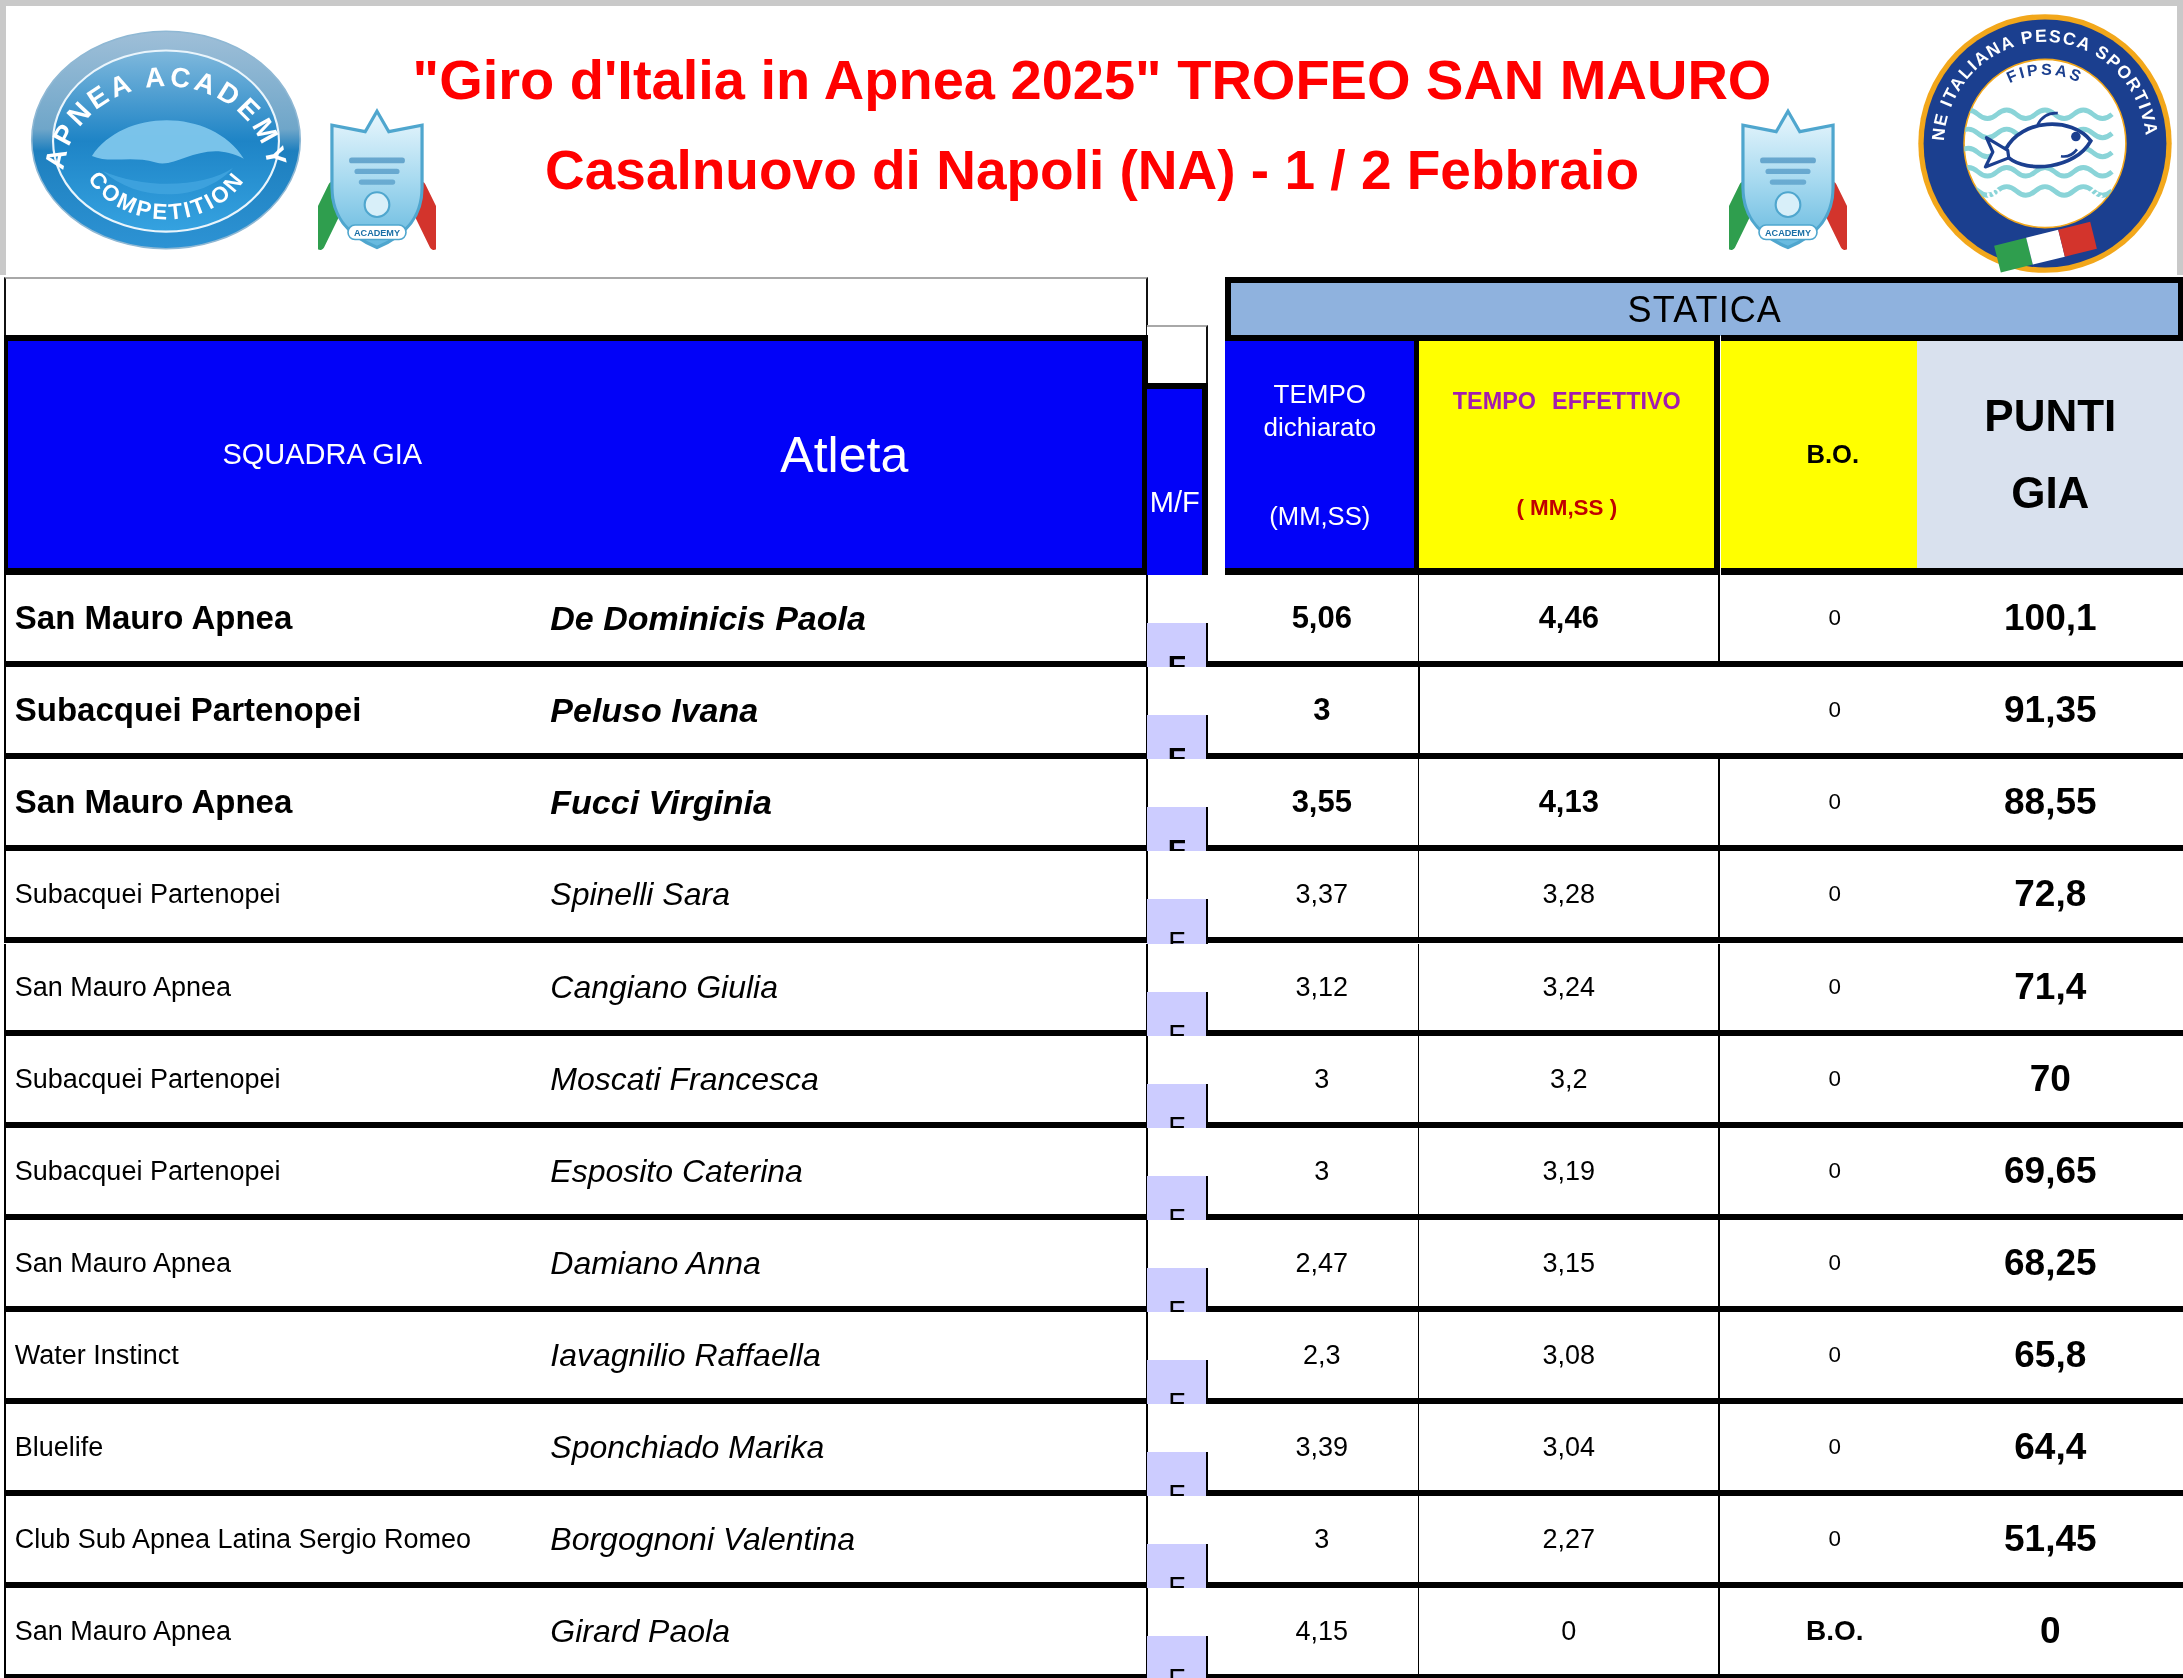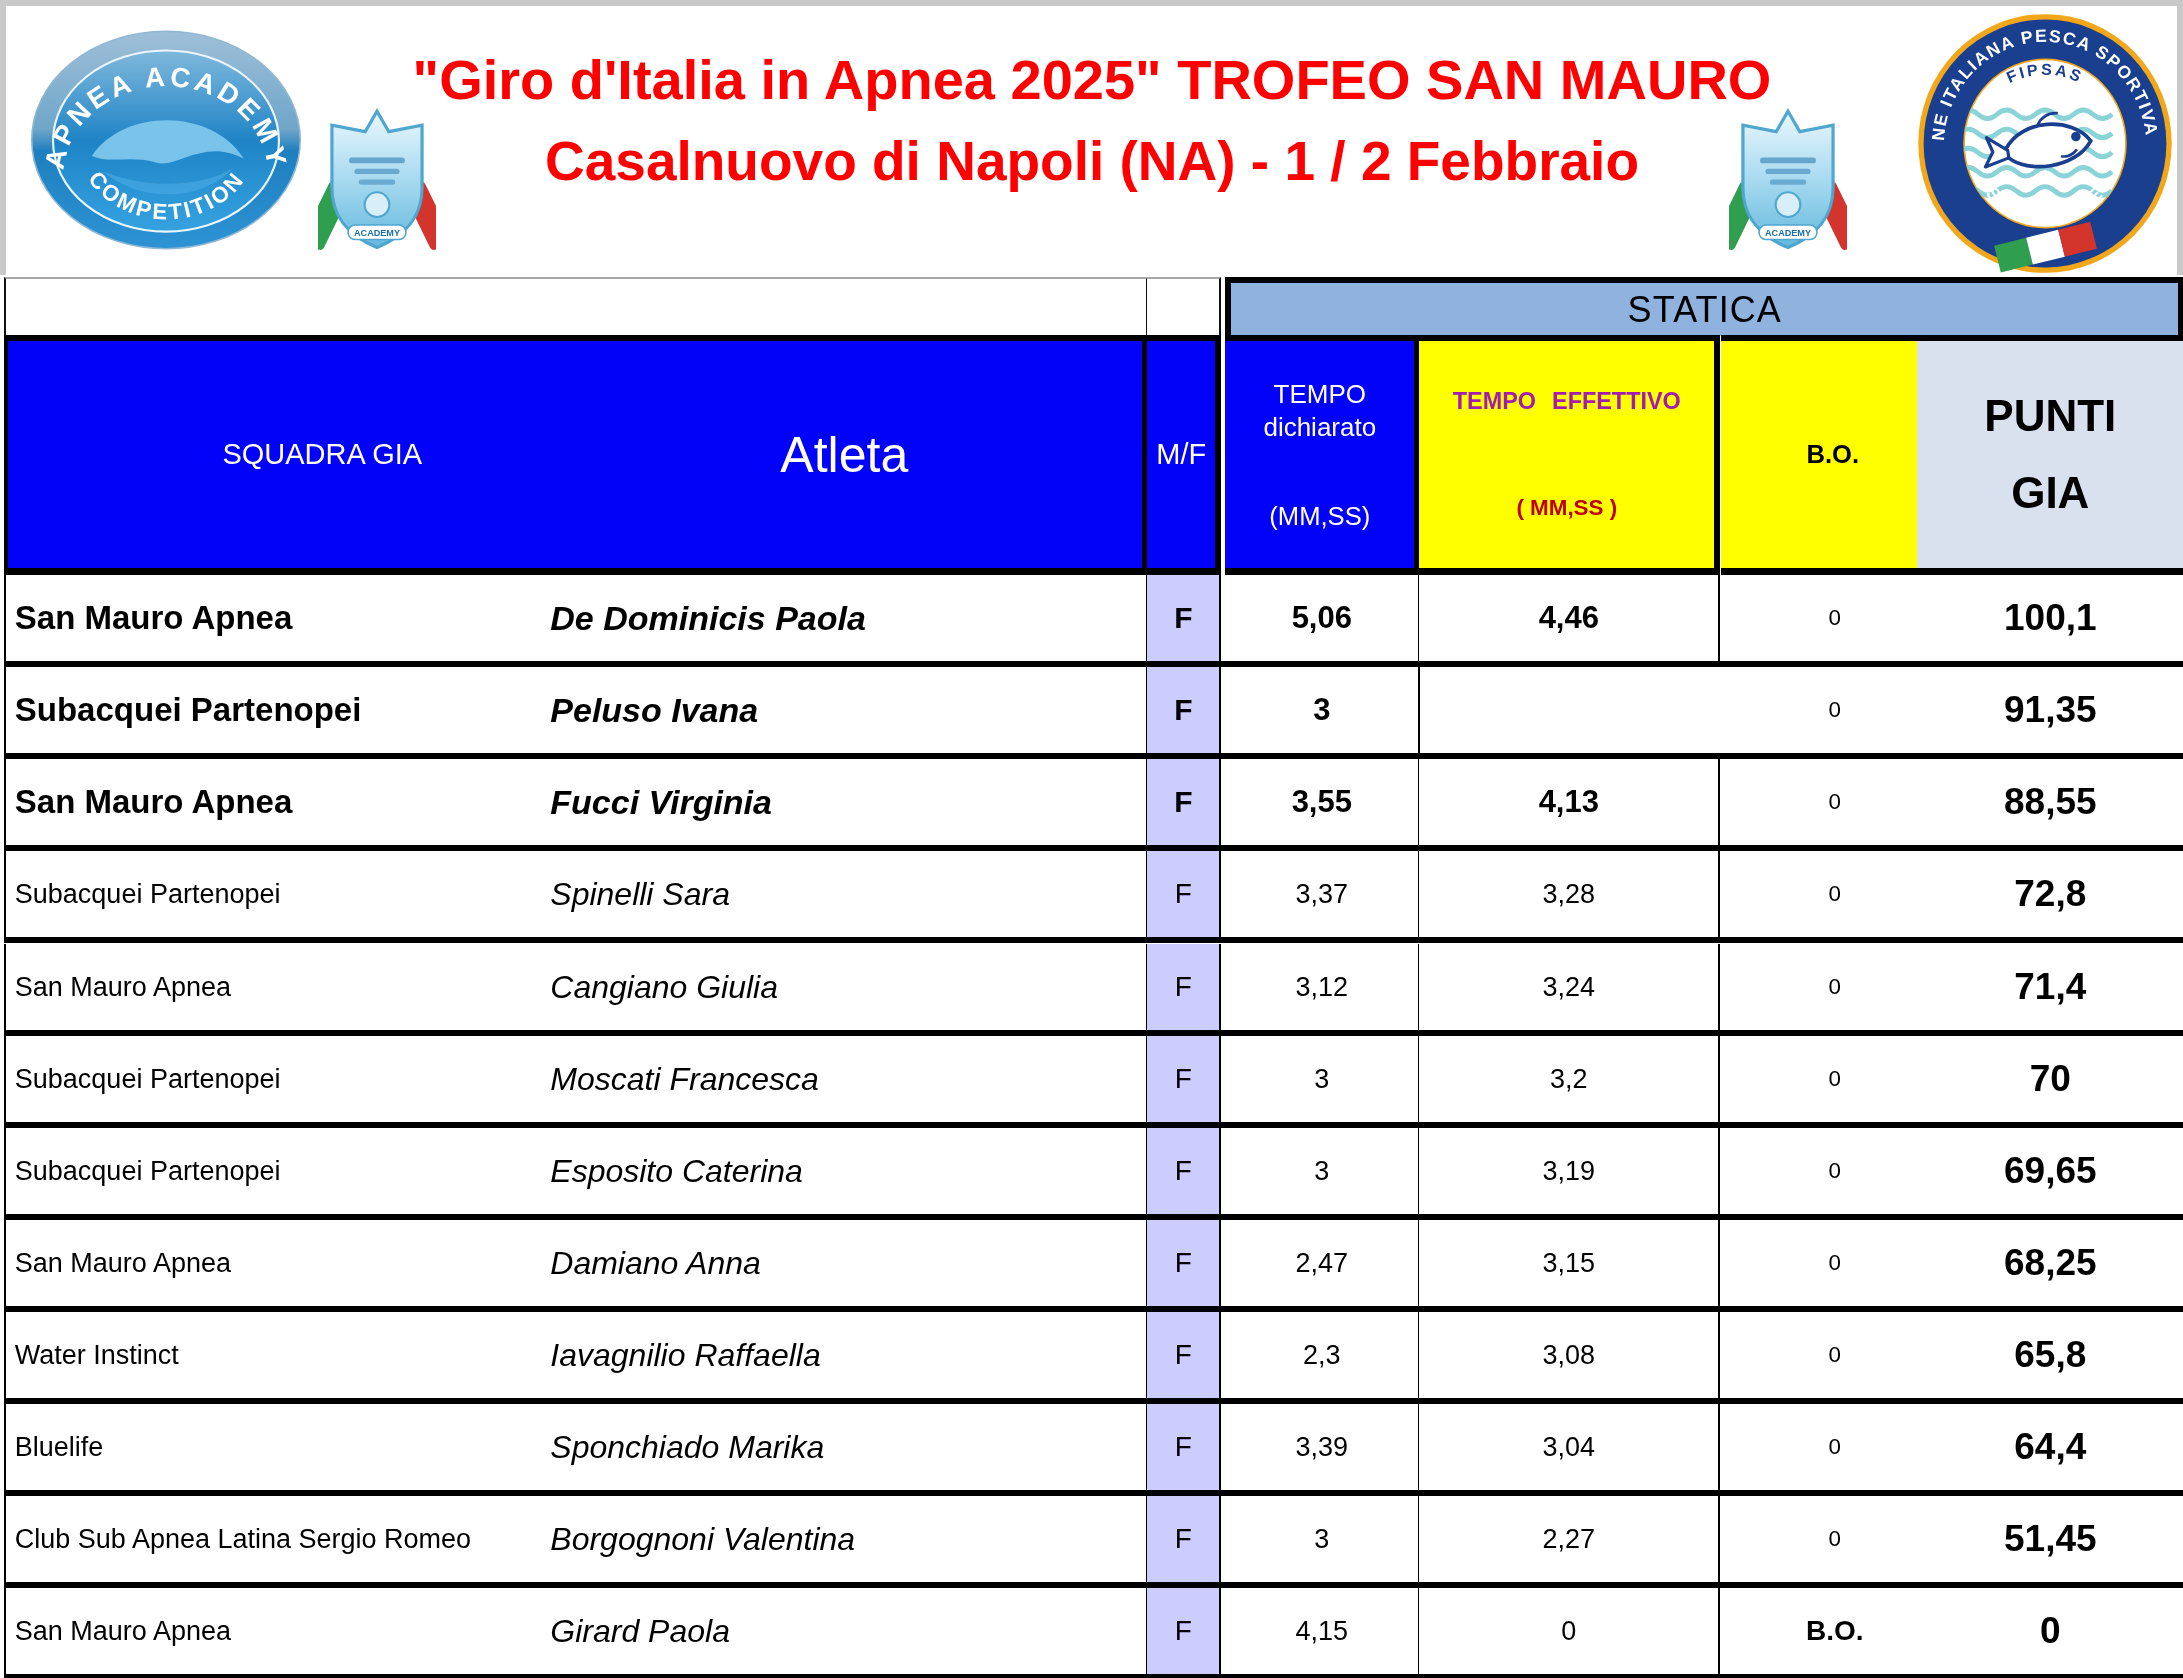--- a/index.html
+++ b/index.html
@@ -7,35 +7,35 @@
          font-family:"Liberation Sans", sans-serif;color:#000;}
   
   .edge-top{position:absolute;left:0;top:0;width:2183px;height:6.4px;background:#C9C9C9;}
   .edge-left{position:absolute;left:0;top:6.4px;width:6.4px;height:269px;background:#C9C9C9;}
   .edge-right{position:absolute;right:0;top:6.4px;width:6.4px;height:269px;background:#C9C9C9;}
 
   
   .title-block{position:absolute;left:256px;top:52px;width:1672px;text-align:center;
                color:#FF0000;font-weight:bold;line-height:1.0;}
   .title-l1{font-size:56px;white-space:nowrap;}
-  .title-l2{font-size:55px;margin-top:26px;white-space:nowrap;}
+  .title-l2{font-size:55px;margin-top:35px;white-space:nowrap;}
   .logo{position:absolute;}
   .logo-apnea{left:28px;top:28px;width:276px;height:224px;}
   .logo-shield-1{left:318px;top:108px;width:118px;height:145px;}
   .logo-shield-2{left:1729px;top:108px;width:118px;height:145px;}
   .logo-fipsas{left:1916px;top:11.7px;width:258px;height:263px;}
 
   
   .trow{position:absolute;left:4.3px;width:2179px;box-sizing:border-box;}
   .cell{position:absolute;top:0;height:100%;box-sizing:border-box;display:flex;
         align-items:center;justify-content:center;text-align:center;overflow:hidden;}
   
   .c-a{left:0;width:638px;}
   .c-b{left:542px;width:602px;}
-  .c-c{left:1143px;width:74px;}
+  .c-c{left:1143px;width:61px;margin-top:48px;}
   .c-d{left:1221px;width:195px;}
   .c-e{left:1415px;width:301px;}
   .c-f{left:1717px;width:229px;}
   .c-g{left:1913px;width:266px;}
 
   
   .srow{top:277px;height:59px;}
   .srow .blank{background:#ffffff;border-top:2.1px solid #A8A8A8;border-right:2.1px solid #111;}
   .srow .c-a{border-left:2.1px solid #111;}
   .statica-cell{background:#8FB2DE;border:6.4px solid #000;border-bottom:none;

